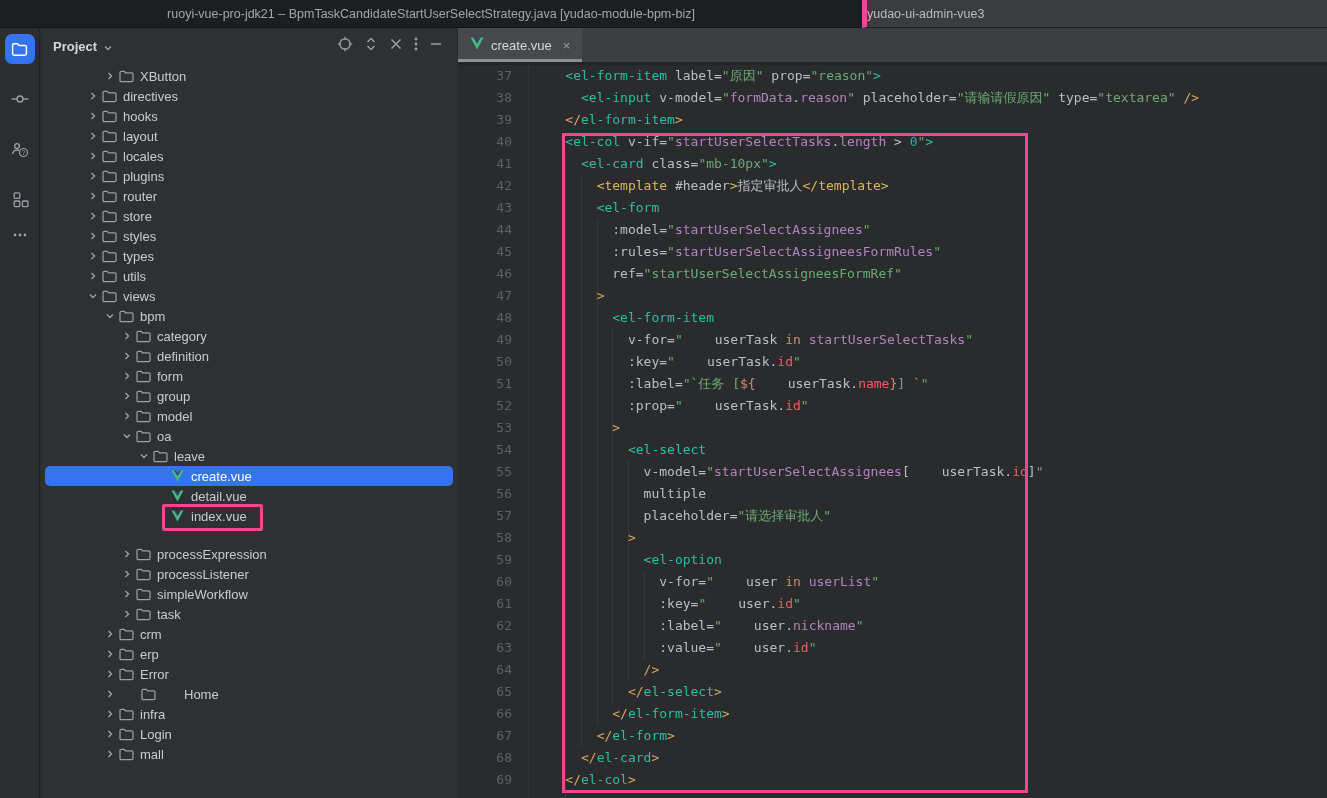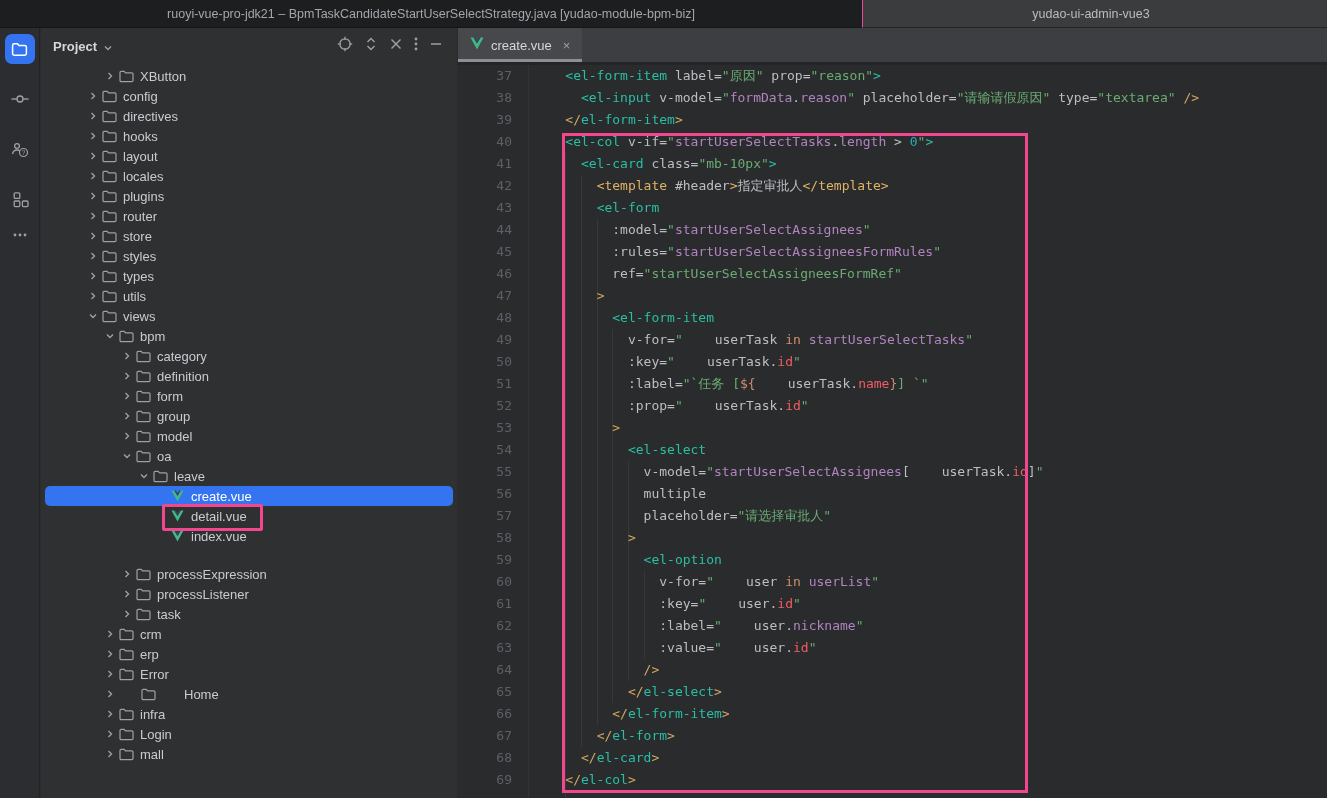--- a/index.html
+++ b/index.html
@@ -11,22 +11,22 @@
   }
   
   .titlebar { position:absolute; left:0; top:0; width:1067px; height:28px; }
   .title-left {
     position:absolute; left:0; top:0; width:862px; height:28px; background:#1D1E20;
     display:flex; align-items:center; justify-content:center;
     color:#A3A6AC; font-size:12.5px; border-bottom:1px solid #151618;
   }
   .title-right {
     position:absolute; left:862px; top:0; width:465px; height:28px; background:#3A3C3E;
-    display:flex; align-items:center; justify-content:center; padding-right:8px;
-    color:#B9BCC1; font-size:12.5px; border-left:1px solid #ec4899; border-bottom:1px solid #222325;
+    display:flex; align-items:center; justify-content:flex-start; padding-right:8px;
+    color:#B9BCC1; font-size:12.5px; border-left:5px solid #ec4899; border-bottom:1px solid #222325;
   }
   
   .activity {
     position:absolute; left:0; top:28px; width:40px; height:770px; background:#2B2D30;
     border-right:1px solid #212225; display:flex; flex-direction:column; align-items:center;
   }
   .act-btn { width:30px; height:30px; border-radius:7px; display:flex; align-items:center; justify-content:center; margin-top:6px; }
   .act-btn.active { background:#3574F0; }
   .act-btn svg { display:block; }
   .act-gap1 { margin-top:20px; }
@@ -209,33 +209,20 @@
           <span class="tr-chev">
             <svg width="10" height="10" viewBox="0 0 10 10">
               <polyline points="3.5,2 6.5,5 3.5,8" fill="none" stroke="#9DA0A6" stroke-width="1.4"></polyline>
             </svg>
           </span>
           <span class="tr-icon">
             <svg width="15" height="13" viewBox="0 0 15 13">
               <path d="M1 2.6c0-.7.5-1.2 1.2-1.2h3l1.3 1.5h6.3c.7 0 1.2.5 1.2 1.2v6.3c0 .7-.5 1.2-1.2 1.2H2.2C1.5 11.6 1 11.1 1 10.4V2.6z" fill="none" stroke="#9DA0A6" stroke-width="1.2"></path>
             </svg>
           </span>
-          <span>config</span>
-        </div>
-        <div class="tree-row" style="padding-left: 40px;">
-          <span class="tr-chev">
-            <svg width="10" height="10" viewBox="0 0 10 10">
-              <polyline points="3.5,2 6.5,5 3.5,8" fill="none" stroke="#9DA0A6" stroke-width="1.4"></polyline>
-            </svg>
-          </span>
-          <span class="tr-icon">
-            <svg width="15" height="13" viewBox="0 0 15 13">
-              <path d="M1 2.6c0-.7.5-1.2 1.2-1.2h3l1.3 1.5h6.3c.7 0 1.2.5 1.2 1.2v6.3c0 .7-.5 1.2-1.2 1.2H2.2C1.5 11.6 1 11.1 1 10.4V2.6z" fill="none" stroke="#9DA0A6" stroke-width="1.2"></path>
-            </svg>
-          </span>
           <span>directives</span>
         </div>
         <div class="tree-row" style="padding-left: 40px;">
           <span class="tr-chev">
             <svg width="10" height="10" viewBox="0 0 10 10">
               <polyline points="3.5,2 6.5,5 3.5,8" fill="none" stroke="#9DA0A6" stroke-width="1.4"></polyline>
             </svg>
           </span>
           <span class="tr-icon">
             <svg width="15" height="13" viewBox="0 0 15 13">
@@ -513,20 +500,33 @@
             <svg width="10" height="10" viewBox="0 0 10 10">
               <polyline points="3.5,2 6.5,5 3.5,8" fill="none" stroke="#9DA0A6" stroke-width="1.4"></polyline>
             </svg>
           </span>
           <span class="tr-icon">
             <svg width="15" height="13" viewBox="0 0 15 13">
               <path d="M1 2.6c0-.7.5-1.2 1.2-1.2h3l1.3 1.5h6.3c.7 0 1.2.5 1.2 1.2v6.3c0 .7-.5 1.2-1.2 1.2H2.2C1.5 11.6 1 11.1 1 10.4V2.6z" fill="none" stroke="#9DA0A6" stroke-width="1.2"></path>
             </svg>
           </span>
           <span>processListener</span>
+        </div>
+        <div class="tree-row" style="padding-left: 74px;">
+          <span class="tr-chev">
+            <svg width="10" height="10" viewBox="0 0 10 10">
+              <polyline points="3.5,2 6.5,5 3.5,8" fill="none" stroke="#9DA0A6" stroke-width="1.4"></polyline>
+            </svg>
+          </span>
+          <span class="tr-icon">
+            <svg width="15" height="13" viewBox="0 0 15 13">
+              <path d="M1 2.6c0-.7.5-1.2 1.2-1.2h3l1.3 1.5h6.3c.7 0 1.2.5 1.2 1.2v6.3c0 .7-.5 1.2-1.2 1.2H2.2C1.5 11.6 1 11.1 1 10.4V2.6z" fill="none" stroke="#9DA0A6" stroke-width="1.2"></path>
+            </svg>
+          </span>
+          <span>simpleWorkflow</span>
         </div>
         <div class="tree-row" style="padding-left: 74px;">
           <span class="tr-chev">
             <svg width="10" height="10" viewBox="0 0 10 10">
               <polyline points="3.5,2 6.5,5 3.5,8" fill="none" stroke="#9DA0A6" stroke-width="1.4"></polyline>
             </svg>
           </span>
           <span class="tr-icon">
             <svg width="15" height="13" viewBox="0 0 15 13">
               <path d="M1 2.6c0-.7.5-1.2 1.2-1.2h3l1.3 1.5h6.3c.7 0 1.2.5 1.2 1.2v6.3c0 .7-.5 1.2-1.2 1.2H2.2C1.5 11.6 1 11.1 1 10.4V2.6z" fill="none" stroke="#9DA0A6" stroke-width="1.2"></path>

